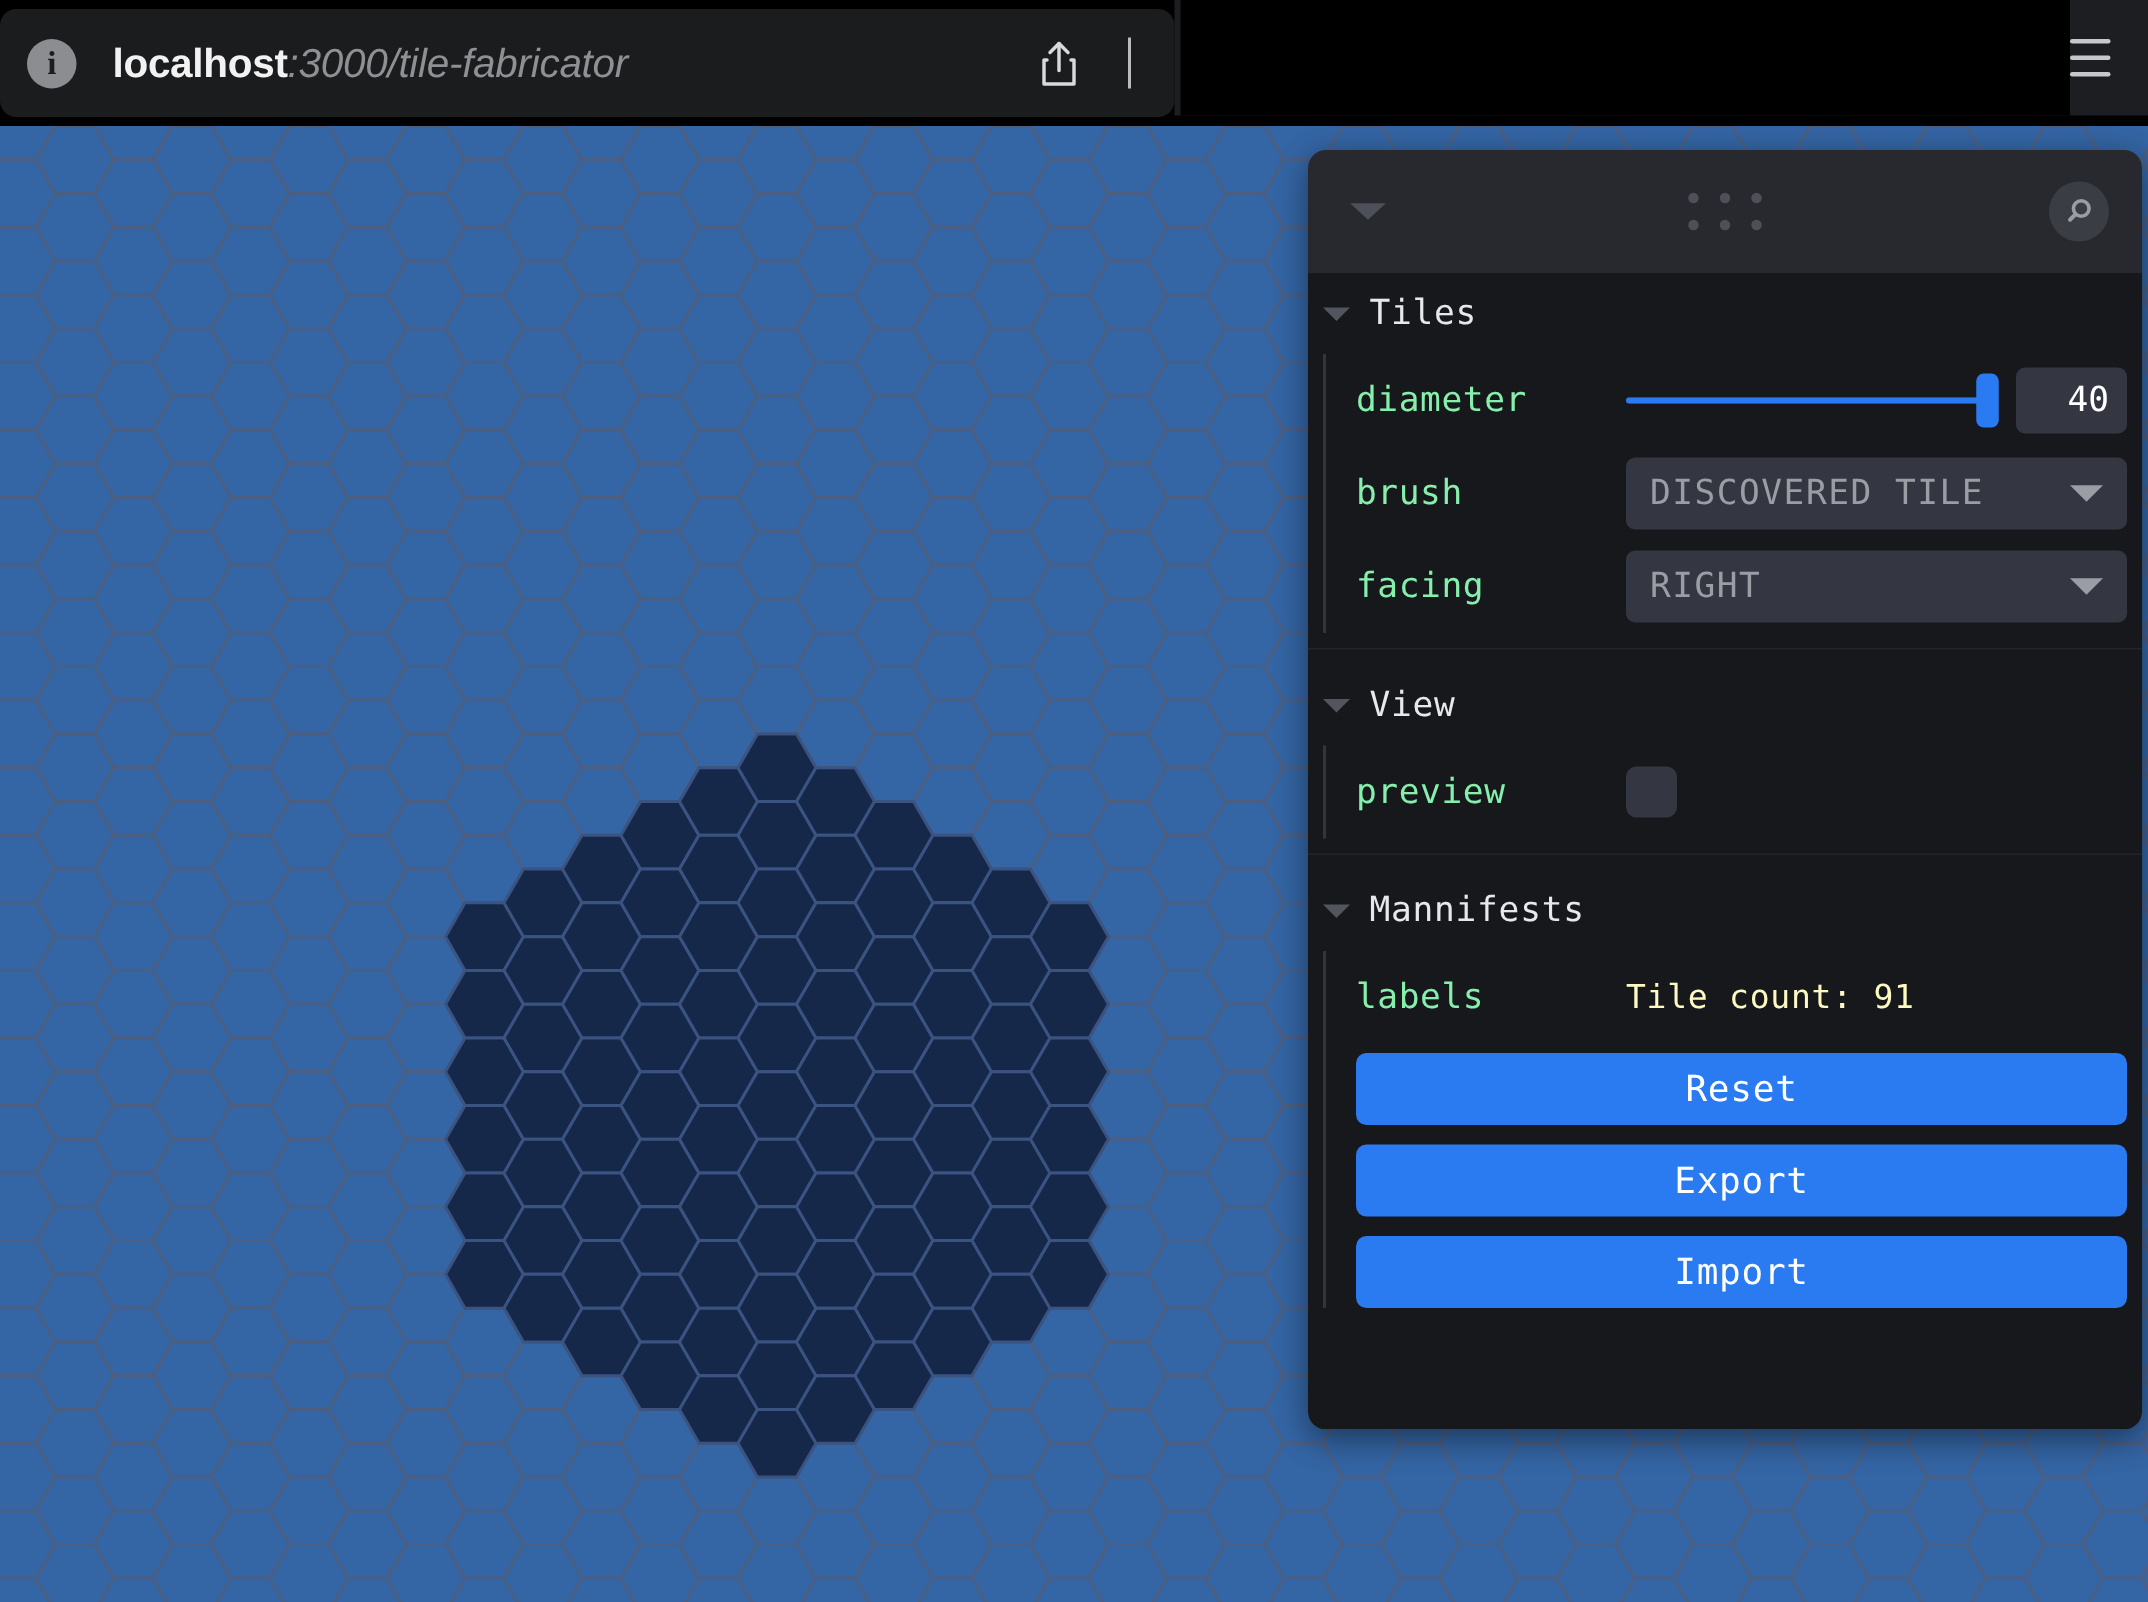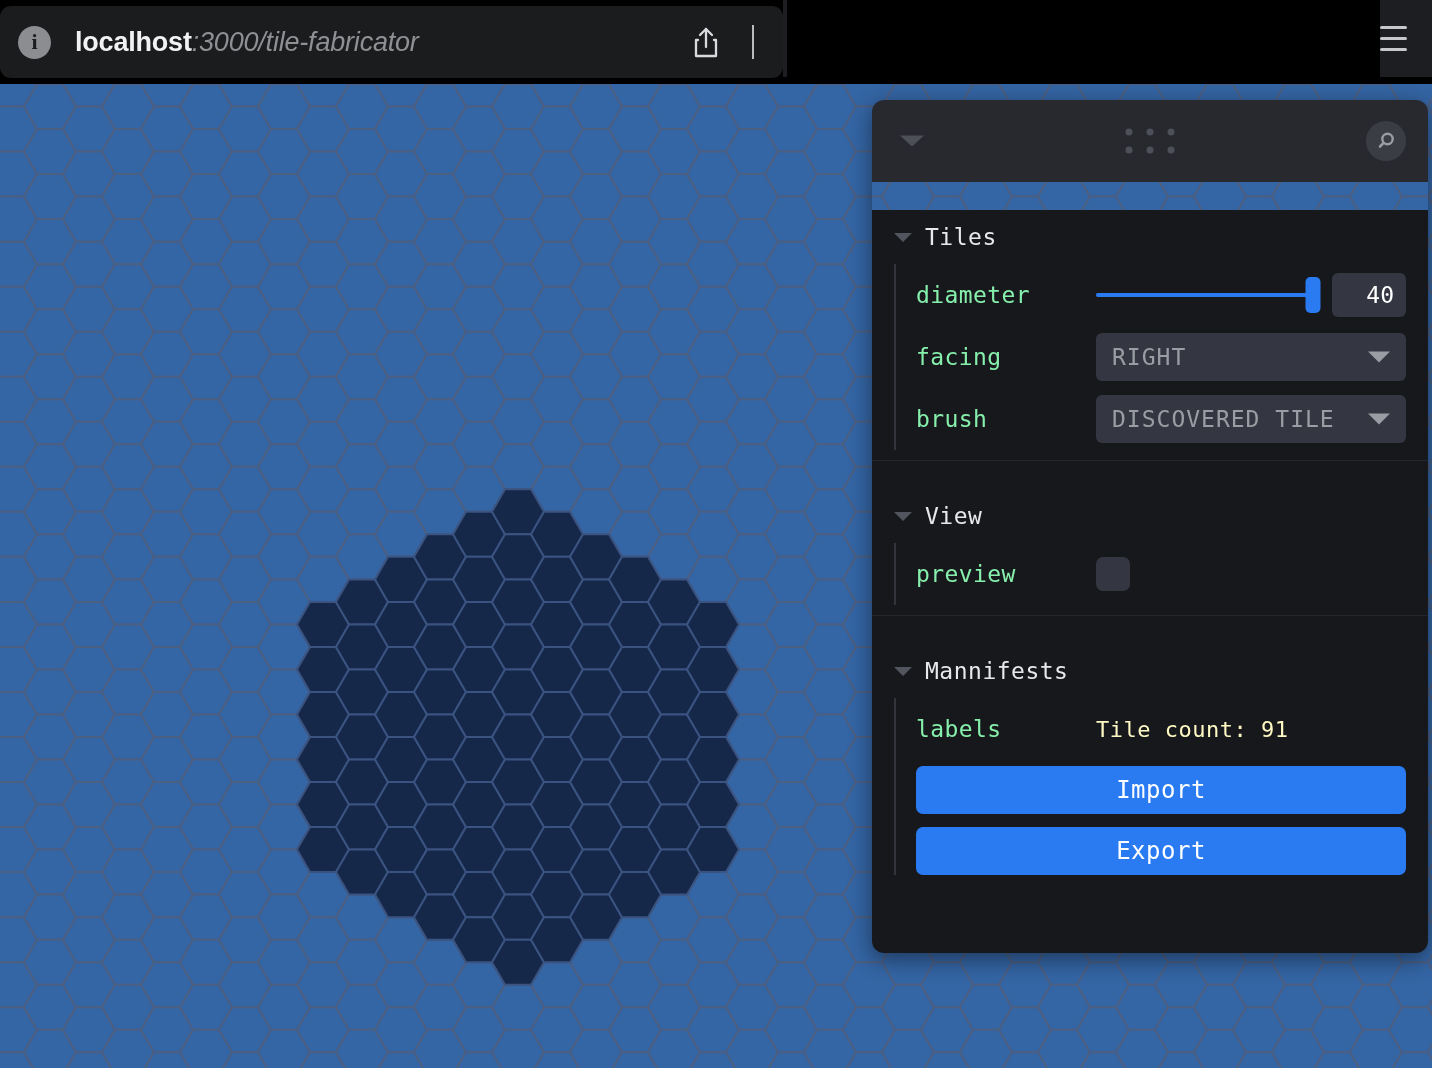--- a/index.html
+++ b/index.html
@@ -85,21 +85,21 @@
     gap:11px 14px;
   }
   .drag-dots i { display:block; width:7px; height:7px; border-radius:50%; background:#4d5059; }
   .search-badge {
     position:absolute; right:22px; top:50%; transform:translateY(-50%);
     width:40px; height:40px; border-radius:50%; background:#3b3d45;
     display:flex; align-items:center; justify-content:center;
   }
   .pane-body { background:#17181c; height:771px; position:relative; }
 
-  .folder { position:relative; padding:0 22px;margin-top:28px; }
+  .folder { position:relative; padding:0 10px; }
   .folder-title {
     display:flex; align-items:center; gap:13px;
     height:54px; color:#e7e8ea; font-size:23px; letter-spacing:0.5px;
   }
   .folder-title .tri {
     width:0; height:0; border-left:9px solid transparent;
     border-right:9px solid transparent; border-top:9px solid #52555e;
   }
   .folder-inner { position:relative; padding-left:22px; }
   .folder-inner::before {
@@ -1590,34 +1590,34 @@
               <div class="slider-wrap">
                 <div class="slider-track"></div>
                 <div class="slider-fill" id="sl-fill" style="width: 97%;"></div>
                 <div class="slider-knob" id="sl-knob" style="left: 97%;"></div>
               </div>
               <div class="num-box">40</div>
             </div>
           </div>
 
           <div class="row">
+            <div class="row-label">brush</div>
+            <div class="row-ctrl">
+              <div class="select">
+                <span>DISCOVERED TILE</span>
+                <span class="dd"></span>
+              </div>
+            </div>
+          </div>
+
+          <div class="row">
             <div class="row-label">facing</div>
             <div class="row-ctrl">
               <div class="select">
                 <span>RIGHT</span>
-                <span class="dd"></span>
-              </div>
-            </div>
-          </div>
-
-          <div class="row">
-            <div class="row-label">brush</div>
-            <div class="row-ctrl">
-              <div class="select">
-                <span>DISCOVERED TILE</span>
                 <span class="dd"></span>
               </div>
             </div>
           </div>
 
 
         </div>
       </div>
 
       <div class="separator"></div>
@@ -1645,21 +1645,22 @@
           <span>Mannifests</span>
         </div>
         <div class="folder-inner">
           <div class="row">
             <div class="row-label">labels</div>
             <div class="row-ctrl">
               <div class="monitor">Tile count: 91</div>
             </div>
           </div>
           <div class="btn-stack">
+            <div class="btn">Reset</div>
+            <div class="btn">Export</div>
             <div class="btn">Import</div>
-            <div class="btn">Export</div>
           </div>
         </div>
       </div>
 
     </div>
   </div>
 </div>
 
 </body></html>

